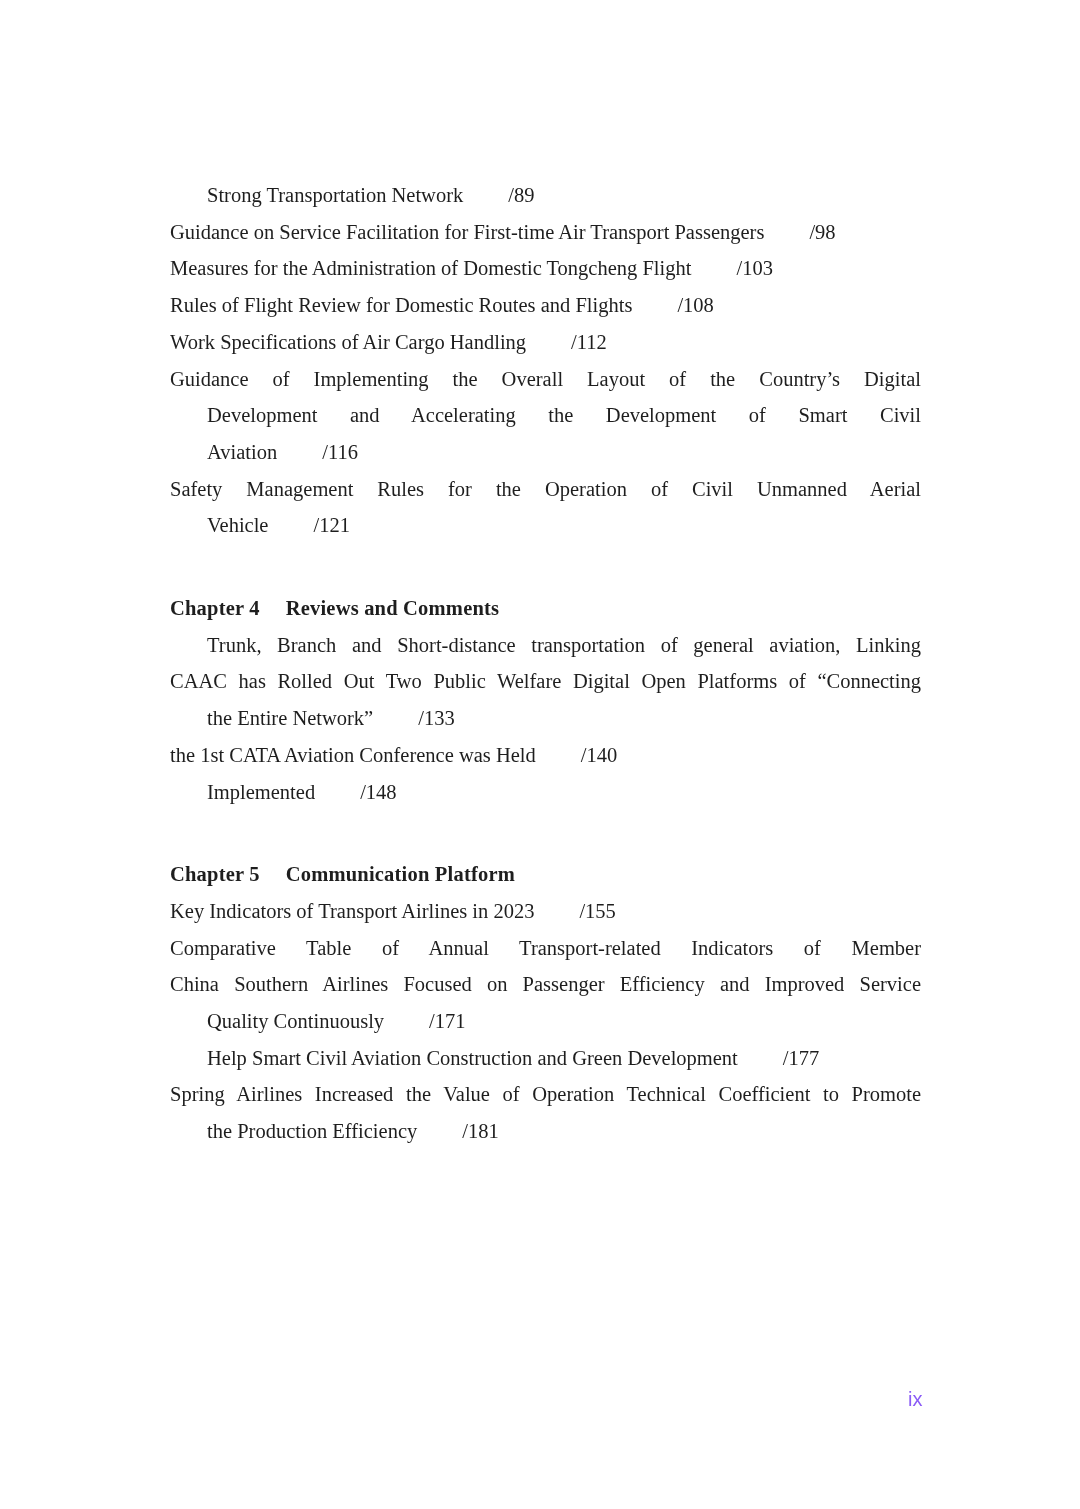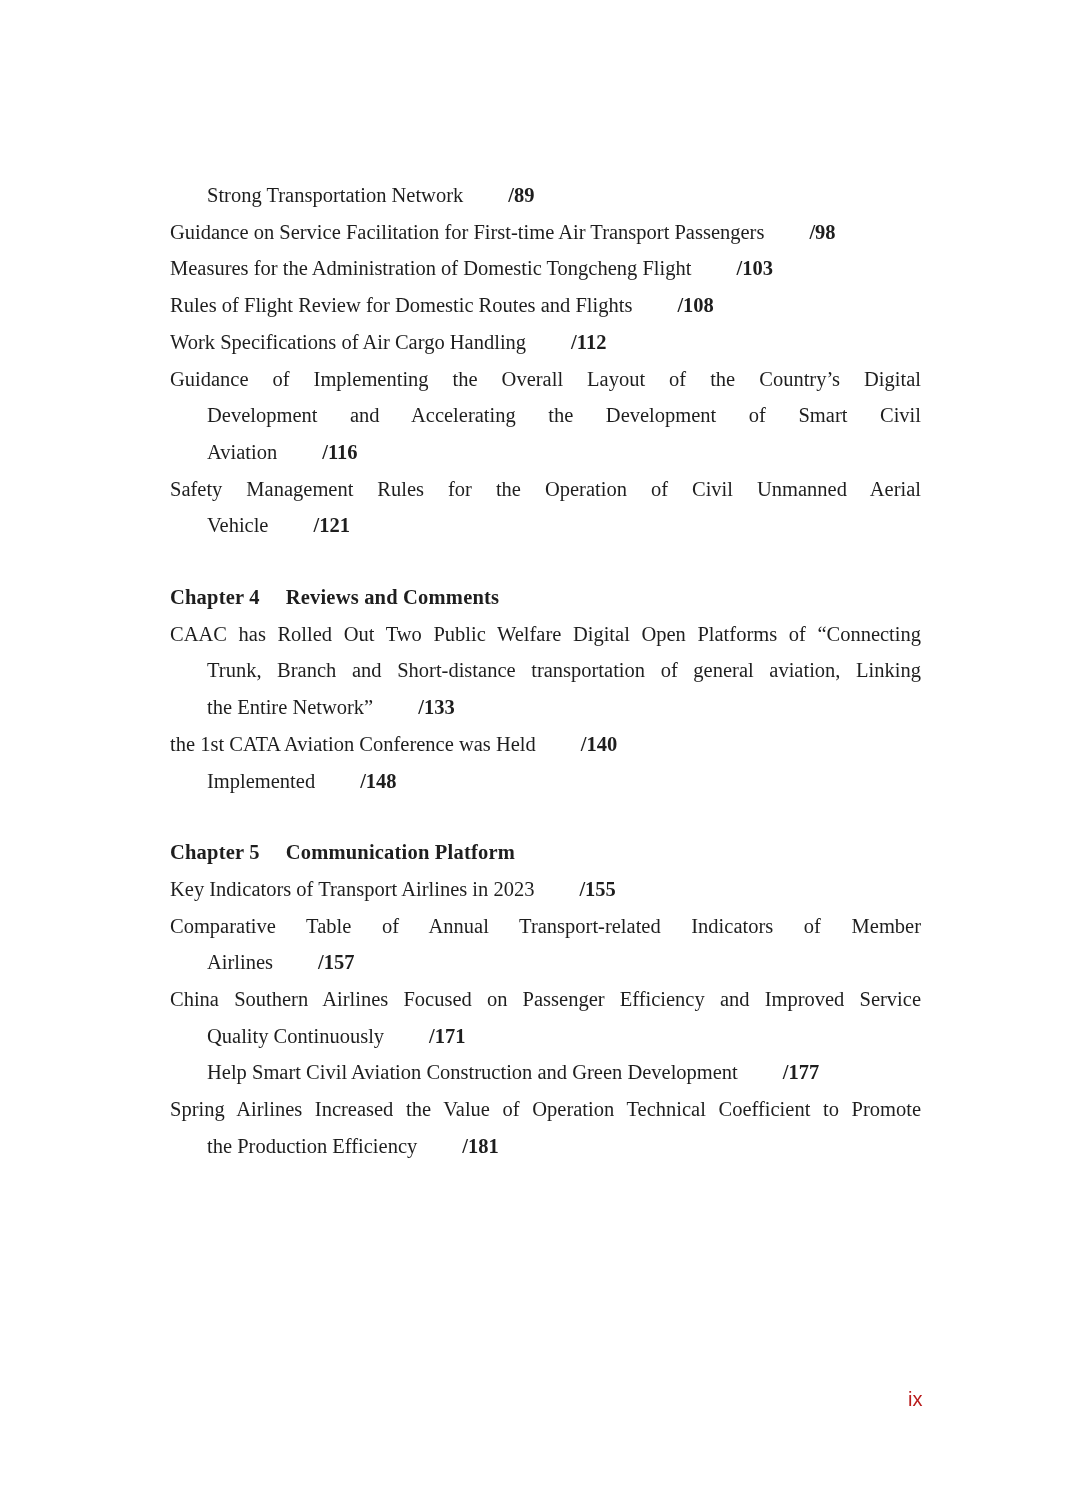--- a/index.html
+++ b/index.html
@@ -22,31 +22,31 @@
     white-space:nowrap;
   }
   .line.ind{padding-left:37px;}
   .line.just{
     white-space:normal;
     text-align:justify;
     text-align-last:justify;
   }
   .line.head{
     font-weight:bold;
-    margin-top:35px;
+    margin-top:46px;
     letter-spacing:0.2px;
   }
   .chgap{display:inline-block;width:26px;}
-  .pg{margin-left:45px;font-weight:bold;}
+  .pg{margin-left:45px;}
   .folio{
     position:absolute;
     left:908px;top:1388px;
     font-family:"Liberation Sans","DejaVu Sans",sans-serif;
     font-size:20px;
-    color:#b91c1c;
+    color:#8b5cf6;
   }
 </style>
 </head>
 <body>
 
 <div class="page">
 
   <div class="toc">
 
     <div class="line ind"><span>Strong Transportation Network</span><span class="pg">/89</span></div>
@@ -64,38 +64,37 @@
     <div class="line ind just"><span>Development and Accelerating the Development of Smart Civil</span></div>
 
     <div class="line ind"><span>Aviation</span><span class="pg">/116</span></div>
 
     <div class="line just"><span>Safety Management Rules for the Operation of Civil Unmanned Aerial</span></div>
 
     <div class="line ind"><span>Vehicle</span><span class="pg">/121</span></div>
 
     <div class="line head"><span>Chapter 4</span><span class="chgap"></span><span>Reviews and Comments</span></div>
 
+    <div class="line ind just"><span>Trunk, Branch and Short-distance transportation of general aviation, Linking</span></div>
+
     <div class="line just"><span>CAAC has Rolled Out Two Public Welfare Digital Open Platforms of “Connecting</span></div>
-
-    <div class="line ind just"><span>Trunk, Branch and Short-distance transportation of general aviation, Linking</span></div>
 
     <div class="line ind"><span>the Entire Network”</span><span class="pg">/133</span></div>
 
     <div class="line"><span>the 1st CATA Aviation Conference was Held</span><span class="pg">/140</span></div>
 
 
     <div class="line ind"><span>Implemented</span><span class="pg">/148</span></div>
 
     <div class="line head"><span>Chapter 5</span><span class="chgap"></span><span>Communication Platform</span></div>
 
     <div class="line"><span>Key Indicators of Transport Airlines in 2023</span><span class="pg">/155</span></div>
 
     <div class="line just"><span>Comparative Table of Annual Transport-related Indicators of Member</span></div>
 
-    <div class="line ind"><span>Airlines</span><span class="pg">/157</span></div>
 
 
     <div class="line just"><span>China Southern Airlines Focused on Passenger Efficiency and Improved Service</span></div>
 
     <div class="line ind"><span>Quality Continuously</span><span class="pg">/171</span></div>
 
 
     <div class="line ind"><span>Help Smart Civil Aviation Construction and Green Development</span><span class="pg">/177</span></div>
 
     <div class="line just"><span>Spring Airlines Increased the Value of Operation Technical Coefficient to Promote</span></div>

